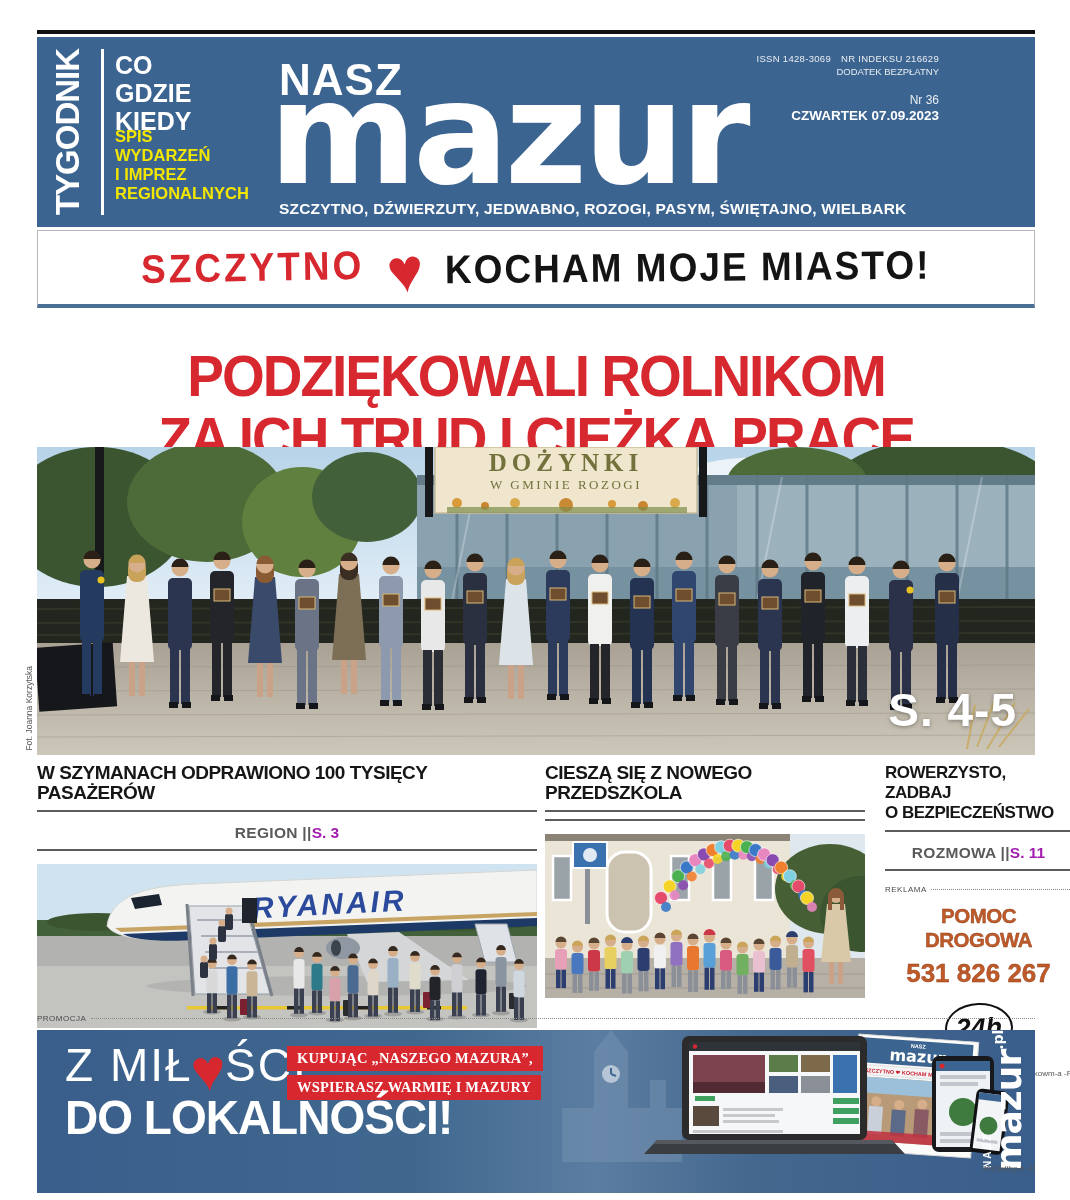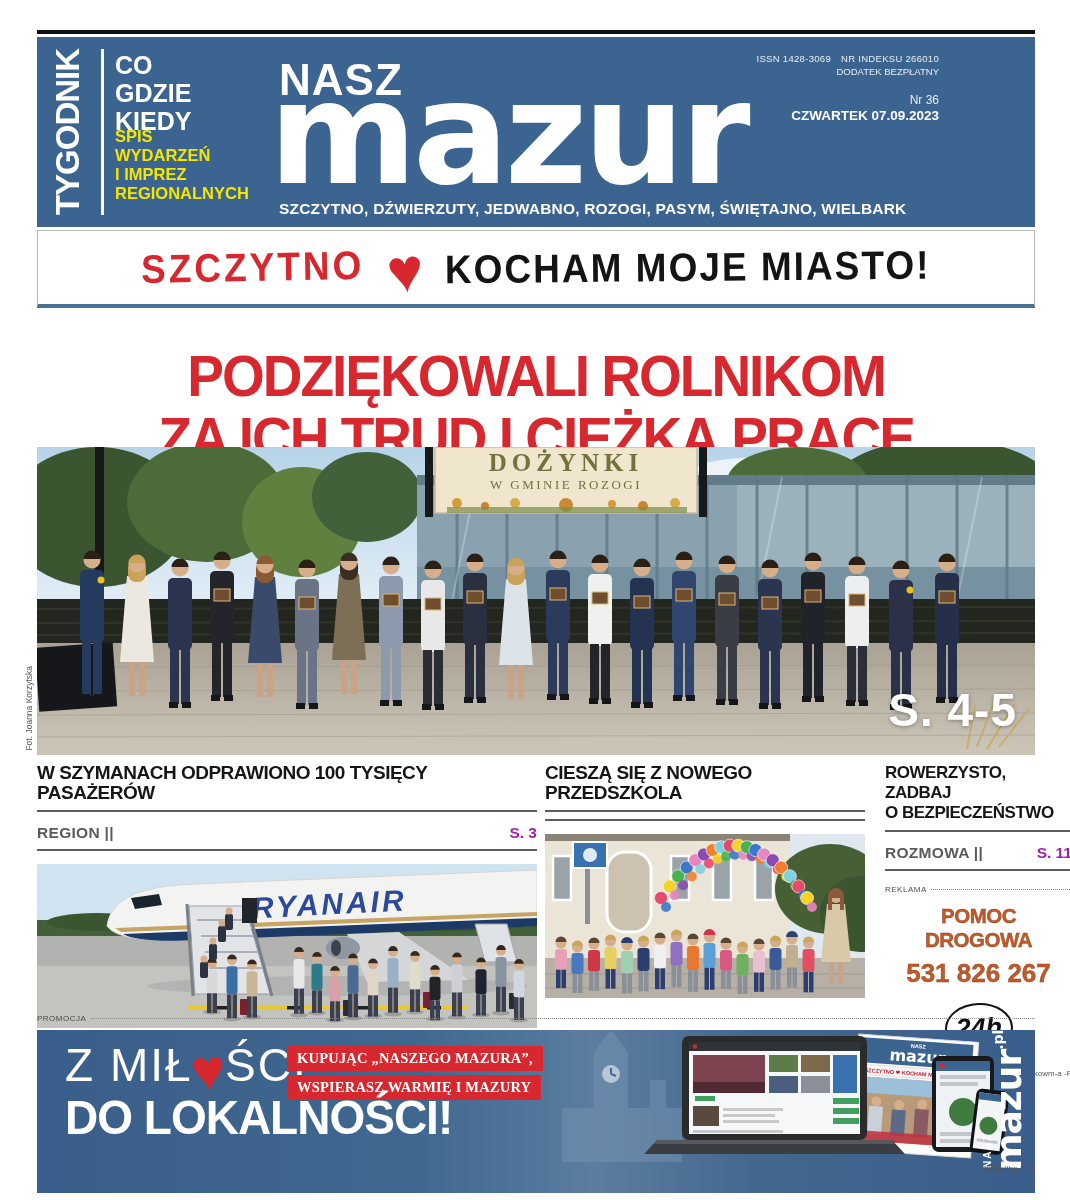--- a/index.html
+++ b/index.html
@@ -58,21 +58,21 @@
   .teasers{position:absolute;left:37px;top:763px;width:998px;height:240px;}
   .tcol{position:absolute;top:0;}
   .tcol1{left:0;width:500px;}
   .tcol2{left:508px;width:320px;}
   .tcol3{left:848px;width:187px;}
   .t-head{font-weight:bold;font-size:19px;letter-spacing:-0.5px;color:#161616;line-height:1.05;
           transform-origin:left;}
   .t-head.small{font-size:17px;line-height:1.18;}
   .t-head.small span{display:block;}
   .t-rule{border:0;border-top:2px solid #5c5c5c;margin:7px 0 0 0;}
-  .t-sec{display:flex;justify-content:space-between;align-items:baseline;margin-top:5px;}
+  .t-sec{display:flex;justify-content:center;align-items:baseline;margin-top:5px;}
   .t-sec .sec{color:#5a5a5a;font-weight:bold;font-size:15.5px;letter-spacing:0.3px;}
   .t-sec .pg{color:#a21caf;font-weight:bold;font-size:15.5px;margin-top:7px;}
   .t-photo{margin-top:13px;}
 
   
   .ad{margin-top:14px;}
   .ad-label{display:flex;align-items:center;gap:4px;color:#4a4a4a;font-size:8px;letter-spacing:0.5px;}
   .ad-label .dots{flex:1;border-top:1px dotted #8a8a8a;height:0;}
   .ad-title{color:var(--ad-orange,#c05a28);font-weight:bold;font-size:20.5px;letter-spacing:-0.5px;
             margin-top:10px;text-align:center;-webkit-text-stroke:0.4px #8a3c18;}
@@ -128,21 +128,21 @@
     <div class="spis">
       <span>SPIS</span>
       <span>WYDARZEŃ</span>
       <span>I IMPREZ</span>
       <span>REGIONALNYCH</span>
     </div>
     <div class="brand-nasz">NASZ</div>
     <div class="brand-mazur">mazur</div>
     <div class="towns">SZCZYTNO, DŹWIERZUTY, JEDWABNO, ROZOGI, PASYM, ŚWIĘTAJNO, WIELBARK</div>
     <div class="meta">
-      <div class="m1"><span>ISSN 1428-3069</span><span>NR INDEKSU 266010</span></div>
+      <div class="m1"><span>ISSN 1428-3069</span><span>NR INDEKSU 216629</span></div>
       <div class="m2">DODATEK BEZPŁATNY</div>
       <div class="m3">Nr 36</div>
       <div class="m4">CZWARTEK 07.09.2023</div>
     </div>
   </header>
 
   <section class="city-banner">
     <span class="city-name">SZCZYTNO</span>
     <span class="city-heart">♥</span>
     <span class="city-slogan">KOCHAM MOJE MIASTO!</span>

